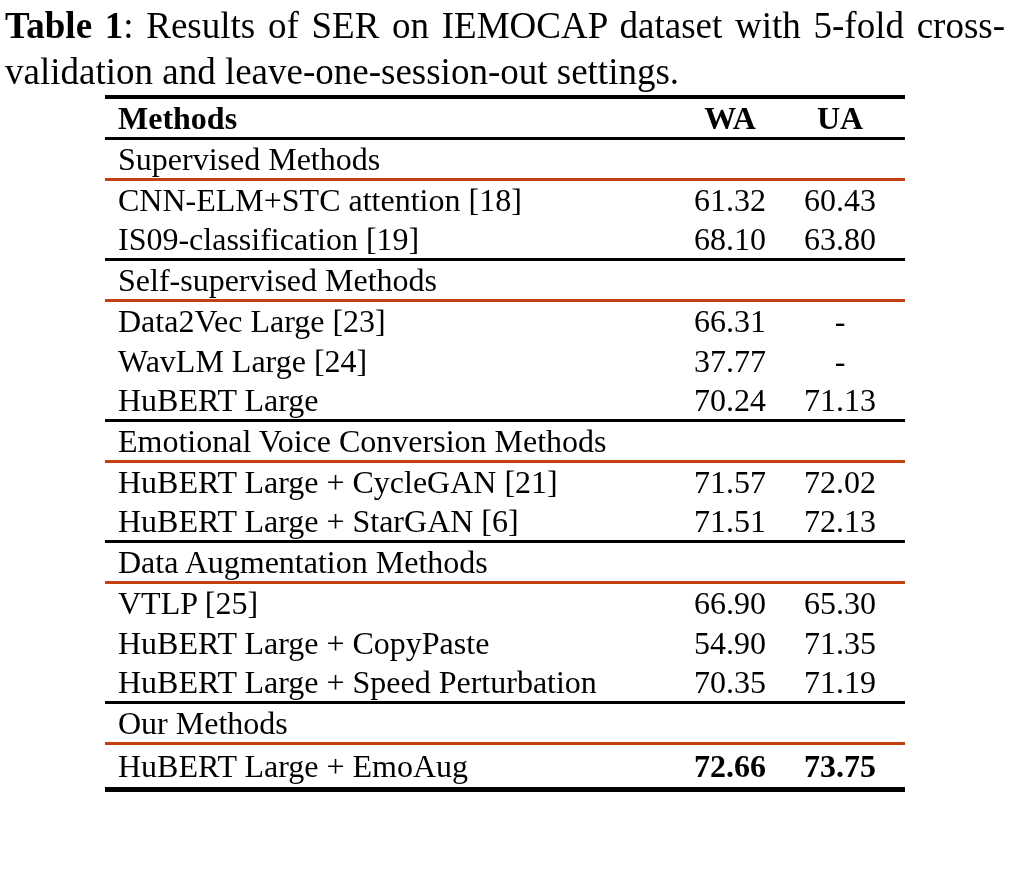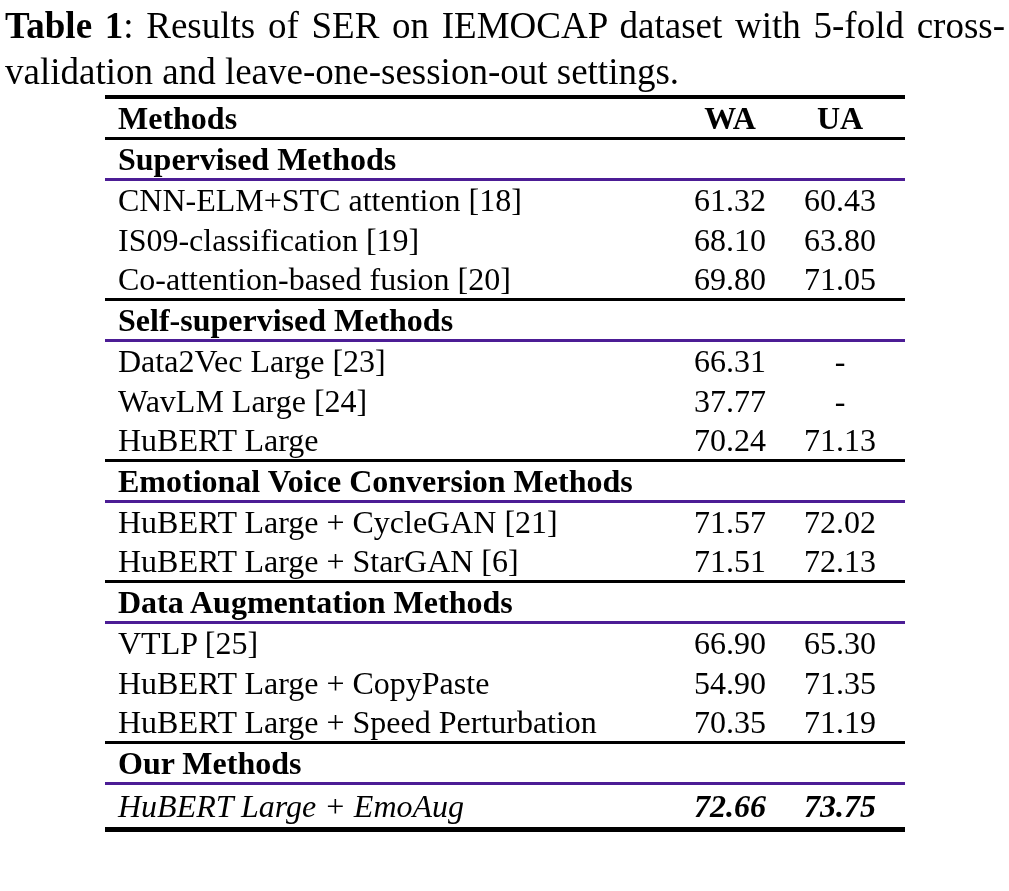--- a/index.html
+++ b/index.html
@@ -37,28 +37,28 @@
     border-bottom: 5px solid #000;
     font-size: 32px;
   }
   th, td { padding: 0; line-height: 38px; vertical-align: middle; }
 
   tr.head-row { height: 41px; }
   tr.head-row th { border-bottom: 3px solid #000; font-weight: bold; }
 
   tr.section-row td {
     height: 39px;
-    font-weight: bold;
+    font-weight: normal;
     text-align: left;
     padding-left: 13px;
     border-top: 3px solid #000;
-    border-bottom: 3px solid #4c1d95;
+    border-bottom: 3px solid #c2410c;
   }
   tr.data-row { height: 40px; }
-  tr.result-row { height: 46px; font-style: italic; }
+  tr.result-row { height: 46px; }
 
   th.col-method, td.cell-method { text-align: left; padding-left: 13px; }
   th.col-num, td.cell-num { text-align: center; }
   th.col-last, td.cell-last { padding-right: 10px; }
   td.bold { font-weight: bold; }
 </style>
 </head>
 <body>
 
 <div class="page">
@@ -87,25 +87,20 @@
         </tr>
         <tr class="data-row">
           <td class="cell-method">CNN-ELM+STC attention [18]</td>
           <td class="cell-num">61.32</td>
           <td class="cell-num cell-last">60.43</td>
         </tr>
         <tr class="data-row">
           <td class="cell-method">IS09-classification [19]</td>
           <td class="cell-num">68.10</td>
           <td class="cell-num cell-last">63.80</td>
-        </tr>
-        <tr class="data-row">
-          <td class="cell-method">Co-attention-based fusion [20]</td>
-          <td class="cell-num">69.80</td>
-          <td class="cell-num cell-last">71.05</td>
         </tr>
         <tr class="section-row">
           <td colspan="3">Self-supervised Methods</td>
         </tr>
         <tr class="data-row">
           <td class="cell-method">Data2Vec Large [23]</td>
           <td class="cell-num">66.31</td>
           <td class="cell-num cell-last">-</td>
         </tr>
         <tr class="data-row">

